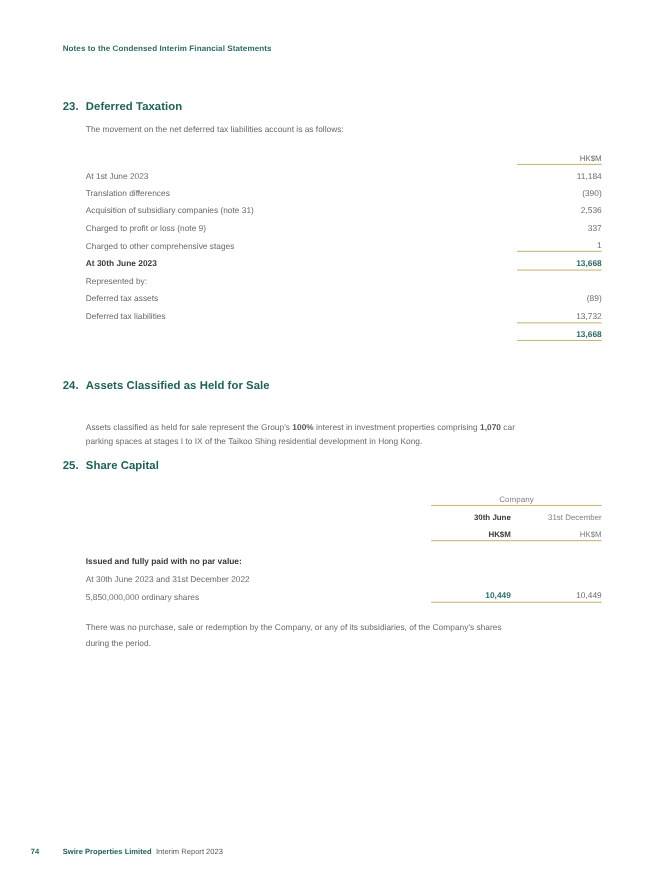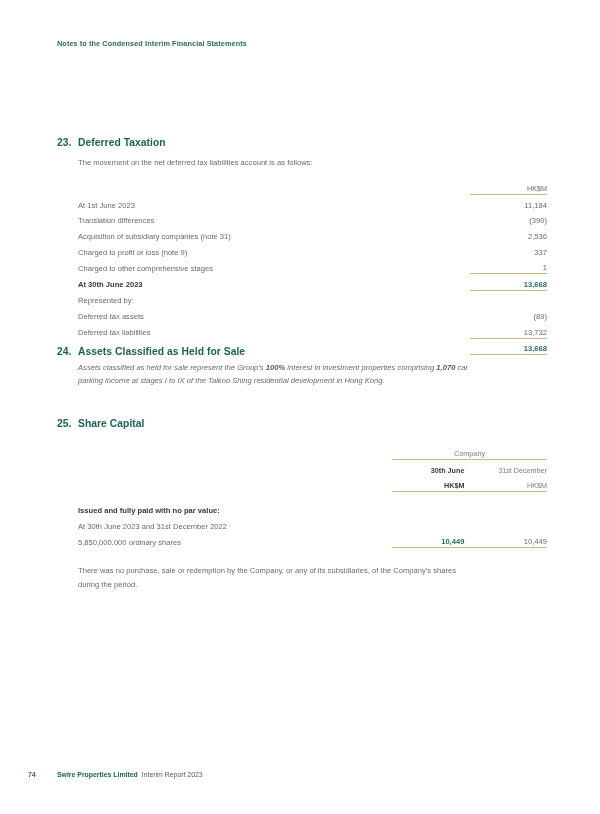--- a/index.html
+++ b/index.html
@@ -143,21 +143,21 @@
     color: #5a5a5c;
   }
 </style>
 </head>
 <body>
 
 <div class="page">
 
   <div class="running-header">Notes to the Condensed Interim Financial Statements</div>
 
-  <div class="section" style="top:92px;margin-top:45px;">
+  <div class="section" style="top:92px;">
     <div class="sec-head">
       <span class="sec-num">23.</span>
       <span class="sec-title">Deferred Taxation</span>
     </div>
     <div class="para" style="margin-top:8px;">The movement on the net deferred tax liabilities account is as follows:</div>
 
     <table class="fin t23" style="margin-top:14px;">
       <colgroup>
           <col class="c-lbl">
           <col class="c-v">
@@ -209,23 +209,23 @@
       </tr>
     </tbody>
       </table>
   </div>
 
   <div class="section" style="top:346px;">
     <div class="sec-head">
       <span class="sec-num">24.</span>
       <span class="sec-title">Assets Classified as Held for Sale</span>
     </div>
-    <div class="para" style="margin-top:4px;font-style:italic;">
+    <div class="para" style="margin-top:25px;">
       <span>Assets classified as held for sale represent the Group's </span><span class="b">100%</span><span> interest in investment properties comprising </span><span class="b">1,070</span><span> car</span><br>
-      <span>parking income at stages I to IX of the Taikoo Shing residential development in Hong Kong.</span>
+      <span>parking spaces at stages I to IX of the Taikoo Shing residential development in Hong Kong.</span>
     </div>
   </div>
 
   <div class="section" style="top:418px;">
     <div class="sec-head">
       <span class="sec-num">25.</span>
       <span class="sec-title">Share Capital</span>
     </div>
 
     <table class="fin t25" style="margin-top:17px;">

